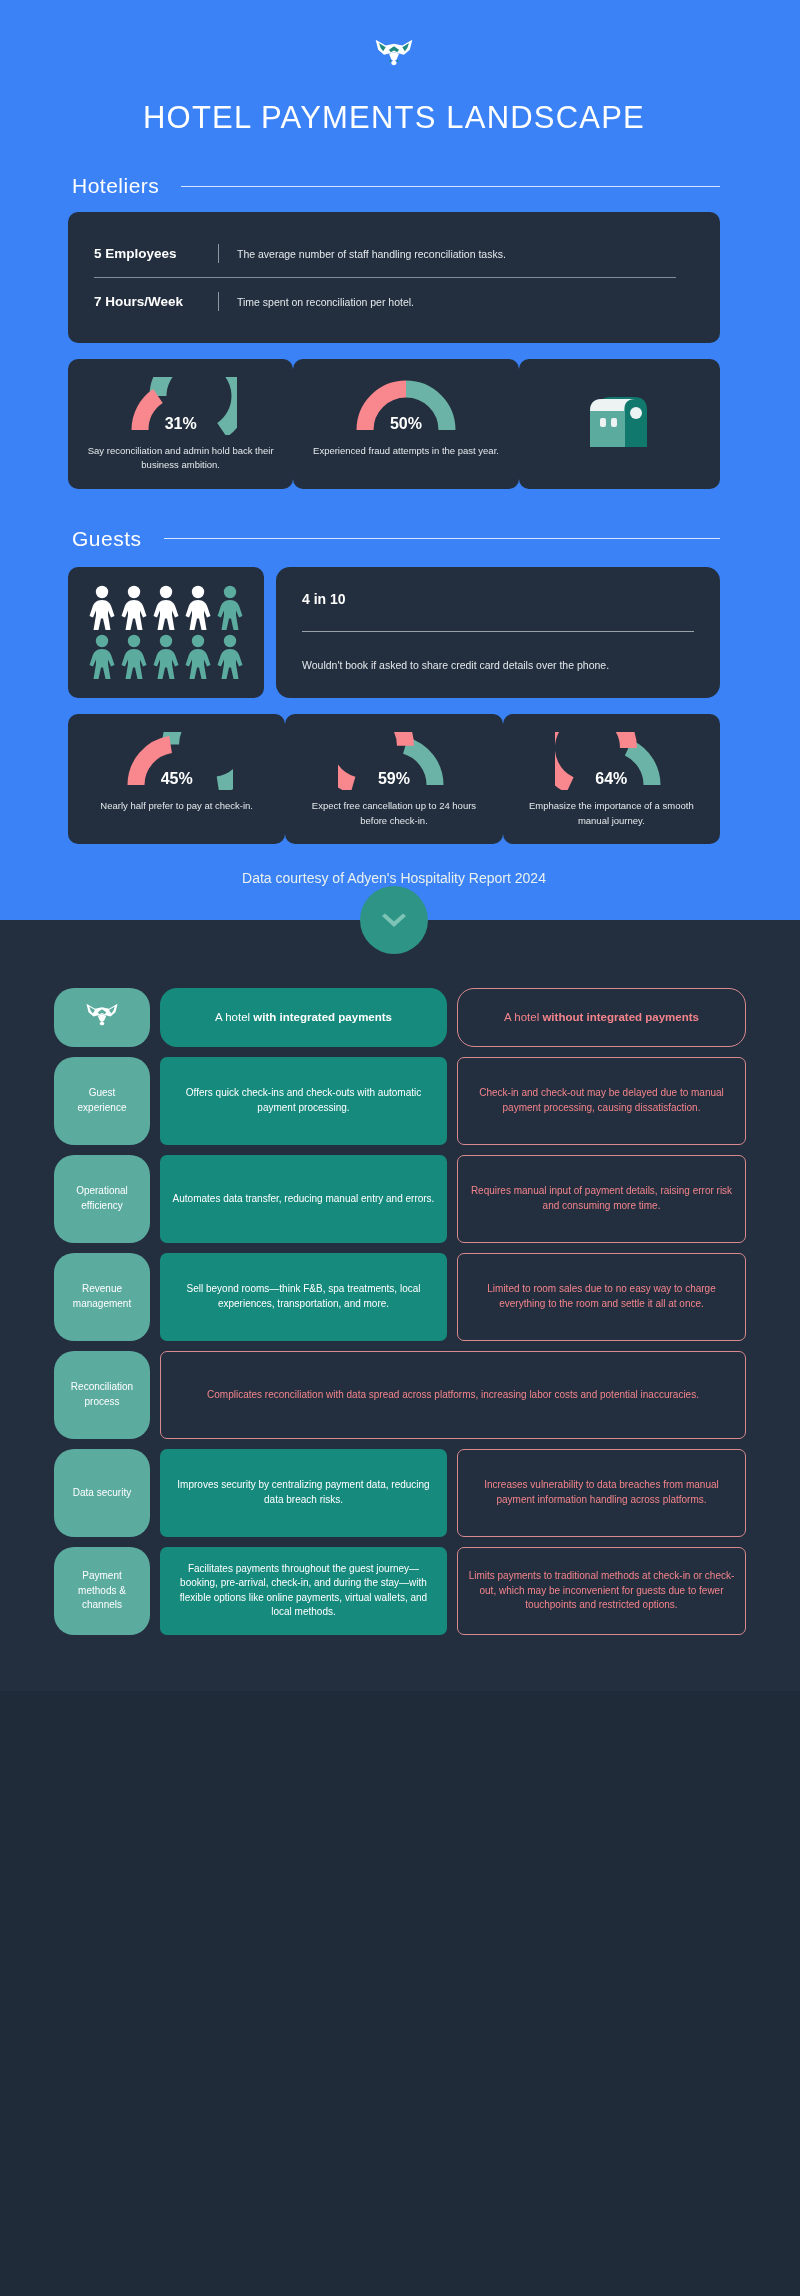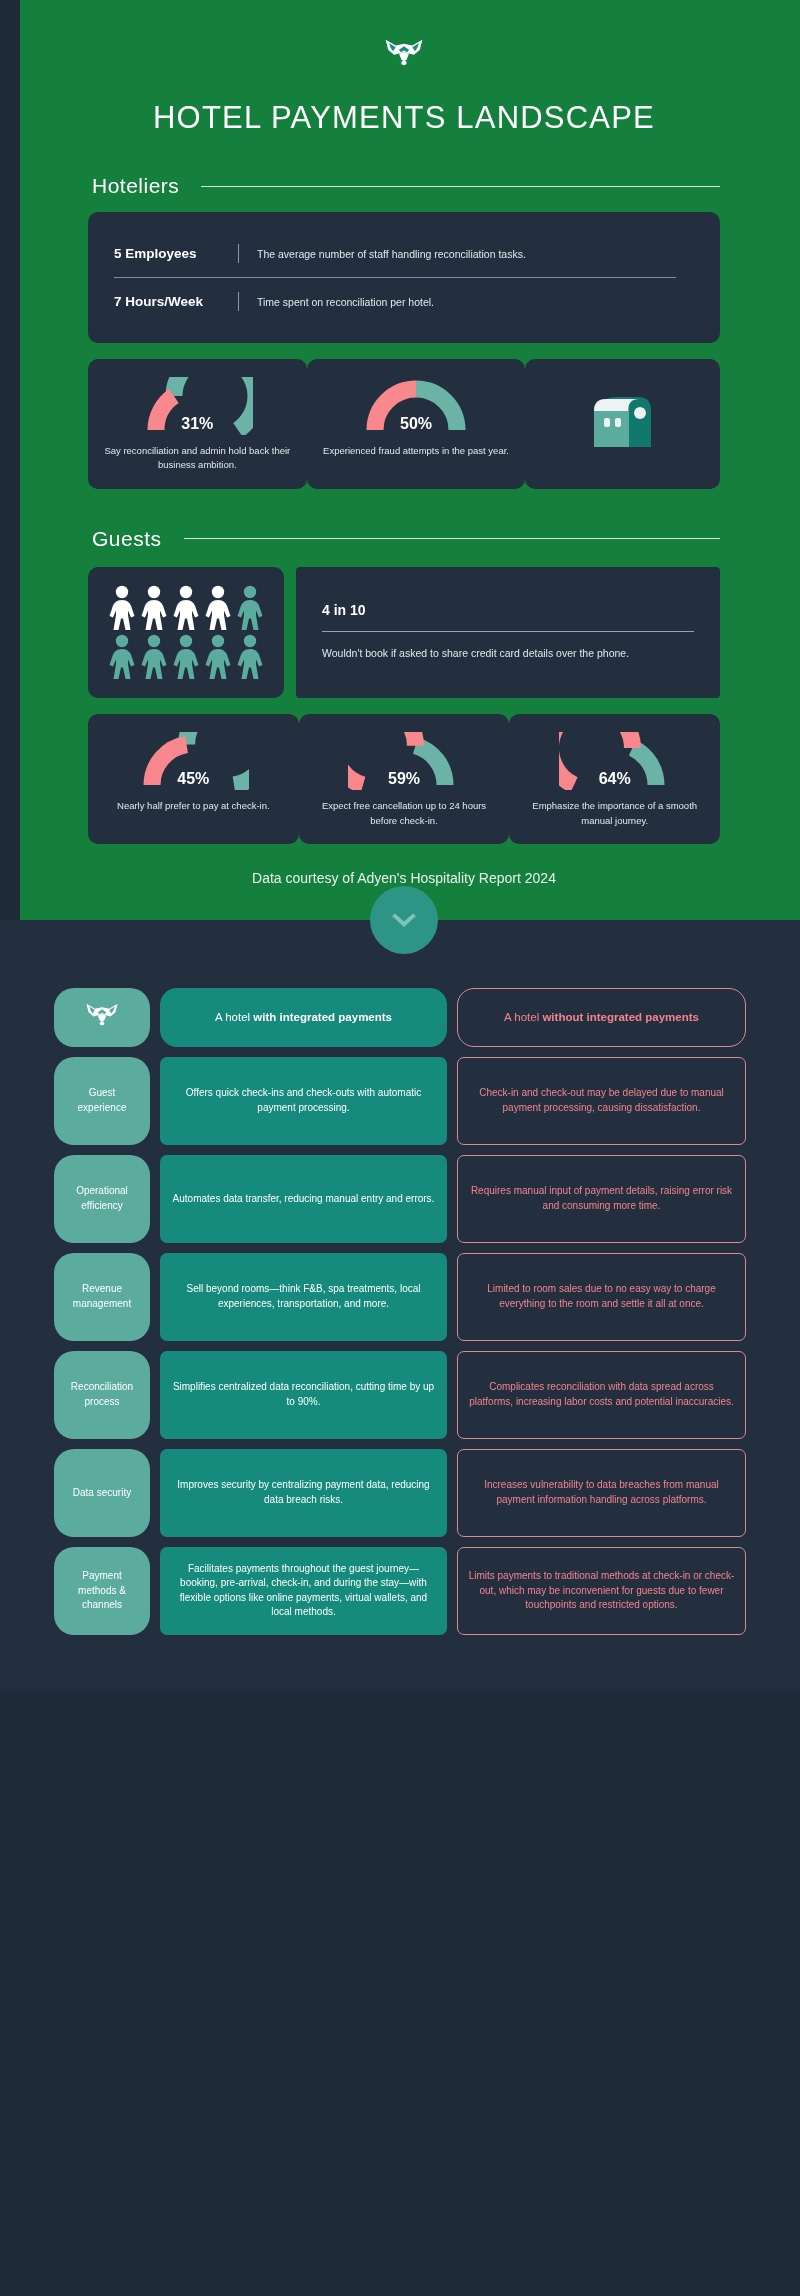--- a/index.html
+++ b/index.html
@@ -7,24 +7,23 @@
   body {
     font-family:"Liberation Sans", sans-serif;
     background:#1f2b38;
     width:800px;
     overflow-x:hidden;
   }
   .page { width:800px; position:relative; }
 
   
   .top-section {
-    background:#15803d;
+    background:#3b82f6;
     padding:30px 12px 0 0;
     position:relative;
-    margin-left:20px;
   }
   .logo-wrap { text-align:center; padding-top:8px; }
   .fox-logo { display:inline-block; }
 
   .main-title {
     text-align:center;
     color:#ffffff;
     font-size:31px;
     font-weight:300;
     letter-spacing:1.2px;
@@ -142,25 +141,25 @@
     justify-content:center;
   }
   .people-grid {
     display:grid;
     grid-template-columns:repeat(5, 1fr);
     gap:3px 2px;
   }
   .fourinten-card {
     flex:1;
     background:#232f3e;
-    border-radius:4px;
+    border-radius:14px;
     padding:24px 26px;
     display:flex;
     flex-direction:column;
-    justify-content:center;
+    justify-content:space-between;
   }
   .fi-title { color:#ffffff; font-size:14px; font-weight:bold; }
   .fi-rule { height:1px; background:rgba(255,255,255,0.55); margin:13px 0 13px 0; }
   .fi-text { color:#e4e8ec; font-size:10.5px; line-height:1.65; }
 
   .credit {
     text-align:center;
     color:#e9f1ef;
     font-size:14px;
     padding:26px 0 34px 0;
@@ -455,21 +454,20 @@
       </div>
 
       <div class="cmp-row row-tall">
         <div class="cell c-label">Revenue management</div>
         <div class="cell c-with">Sell beyond rooms—think F&amp;B, spa treatments, local experiences, transportation, and more.</div>
         <div class="cell c-without">Limited to room sales due to no easy way to charge everything to the room and settle it all at once.</div>
       </div>
 
       <div class="cmp-row row-tall">
         <div class="cell c-label">Reconciliation process</div>
-        <div class="cell c-with">Simplifies centralized data reconciliation, cutting time by up to 90%.</div>
         <div class="cell c-without">Complicates reconciliation with data spread across platforms, increasing labor costs and potential inaccuracies.</div>
       </div>
 
       <div class="cmp-row row-tall">
         <div class="cell c-label">Data security</div>
         <div class="cell c-with">Improves security by centralizing payment data, reducing data breach risks.</div>
         <div class="cell c-without">Increases vulnerability to data breaches from manual payment information handling across platforms.</div>
       </div>
 
       <div class="cmp-row row-tall">

